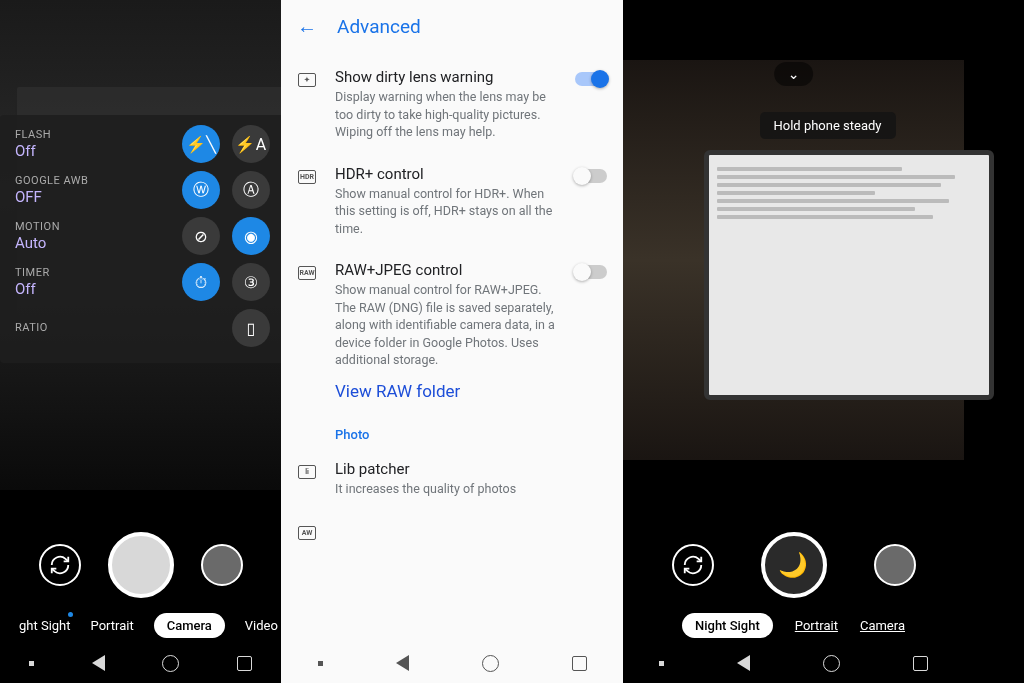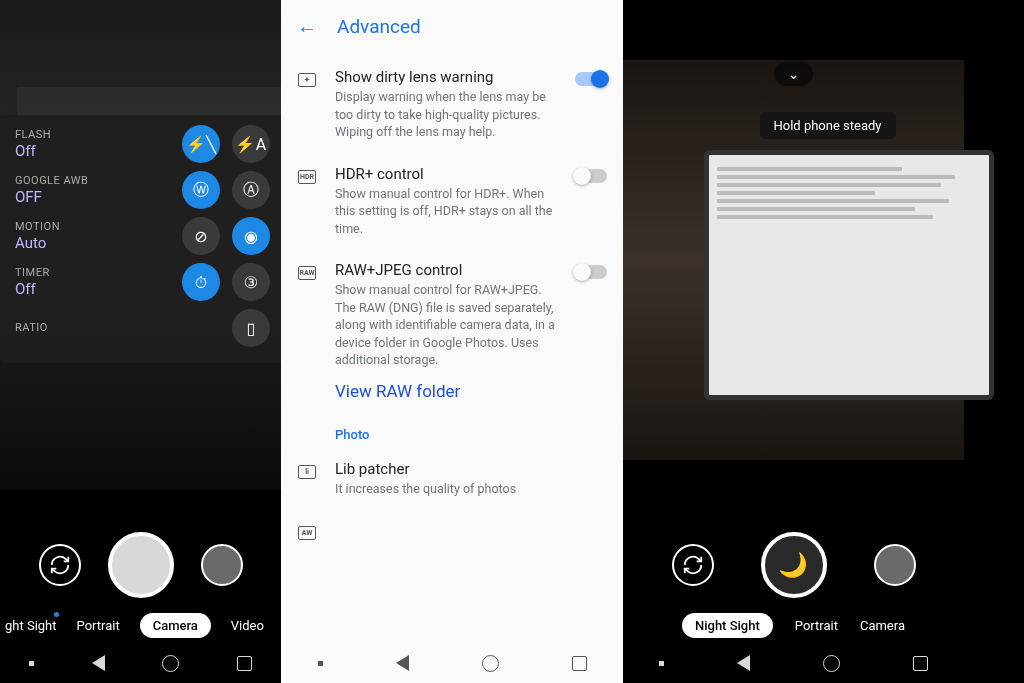--- a/index.html
+++ b/index.html
@@ -22,21 +22,21 @@
 .icon-btn.active { background: #1e88e5; }
 .icon-btn.inactive { background: #3a3a3a; }
 .gear-icon { position: absolute; bottom: -5px; right: 18px; color: #fff; font-size: 19px; }
 .scroll-indicator { position: absolute; right: 3px; top: 12px; width: 2px; height: 150px; background: rgba(255,255,255,0.3); border-radius: 1px; }
 
 .camera-controls { position: absolute; bottom: 85px; left: 0; right: 0; display: flex; justify-content: space-around; align-items: center; padding: 0 25px; }
 .control-btn { width: 42px; height: 42px; border-radius: 50%; border: 2px solid #fff; display: flex; align-items: center; justify-content: center; }
 .shutter-btn { width: 66px; height: 66px; border-radius: 50%; background: #d8d8d8; border: 4px solid #fff; }
 .preview-btn { width: 42px; height: 42px; border-radius: 50%; background: #6a6a6a; border: 2px solid #fff; }
 
-.mode-row { position: absolute; bottom: 45px; left: 0; right: 0; display: flex; align-items: center; gap: 20px; padding: 0 5px; font-size: 13px; color: #fff; }
+.mode-row { position: absolute; bottom: 45px; left: 0; right: 0; display: flex; align-items: center; gap: 20px; padding: 0 19px; font-size: 13px; color: #fff; }
 .mode-item { white-space: nowrap; position: relative; }
 .mode-item.active { background: #fff; color: #000; padding: 5px 13px; border-radius: 14px; font-weight: 500; }
 .mode-dot { width: 5px; height: 5px; background: #1e88e5; border-radius: 50%; position: absolute; top: -6px; right: -2px; }
 
 .nav-bar { position: absolute; bottom: 0; left: 0; right: 0; height: 40px; display: flex; justify-content: space-around; align-items: center; }
 .nav-icon { color: #fff; opacity: 0.85; }
 .nav-square-small { width: 5px; height: 5px; background: #fff; }
 .nav-triangle { width: 0; height: 0; border-top: 8px solid transparent; border-bottom: 8px solid transparent; border-right: 13px solid #fff; }
 .nav-circle { width: 17px; height: 17px; border: 1.5px solid #fff; border-radius: 50%; }
 .nav-square { width: 15px; height: 15px; border: 1.5px solid #fff; border-radius: 2px; }
@@ -61,21 +61,21 @@
 
 
 .p3-viewfinder { position: absolute; top: 60px; left: 0; right: 0; height: 400px; background: linear-gradient(180deg, #1a1512 0%, #3a3228 50%, #1a1512 100%); }
 .p3-laptop { position: absolute; top: 90px; right: -30px; width: 290px; height: 250px; background: #e8e8e8; border-radius: 6px; border: 5px solid #333; }
 .p3-laptop-content { padding: 8px; font-size: 7px; color: #666; line-height: 1.8; }
 .p3-laptop-line { height: 4px; background: #bbb; margin: 4px 0; border-radius: 1px; }
 .chevron-pill { position: absolute; top: 62px; left: 50%; transform: translateX(-50%); background: rgba(0,0,0,0.5); padding: 4px 14px; border-radius: 12px; color: #fff; font-size: 14px; }
 .steady-pill { position: absolute; top: 112px; left: 50%; transform: translateX(-50%); background: rgba(20,20,20,0.85); padding: 6px 14px; border-radius: 5px; color: #fff; font-size: 13px; white-space: nowrap; margin-left: 34px; }
 .p3-controls { position: absolute; bottom: 85px; left: 0; right: 0; display: flex; justify-content: space-around; align-items: center; padding: 0 25px; }
 .moon-shutter { width: 66px; height: 66px; border-radius: 50%; background: #2a2a2a; border: 4px solid #fff; display: flex; align-items: center; justify-content: center; font-size: 24px; color: #e8c060; }
-.p3-mode-row { position: absolute; bottom: 45px; left: 0; right: 0; display: flex; align-items: center; gap: 22px; padding: 0 5px; font-size: 13px; color: #fff; justify-content: center; }
+.p3-mode-row { position: absolute; bottom: 45px; left: 0; right: 0; display: flex; align-items: center; gap: 22px; padding: 0 5px; font-size: 13px; color: #fff; justify-content: center; text-decoration: underline; }
 </style>
 </head>
 <body>
 
 <div class="panel panel-1">
   <div class="viewfinder">
     <div class="laptop-screen"></div>
   </div>
   <div class="settings-overlay">
     <div id="p1-settings">

